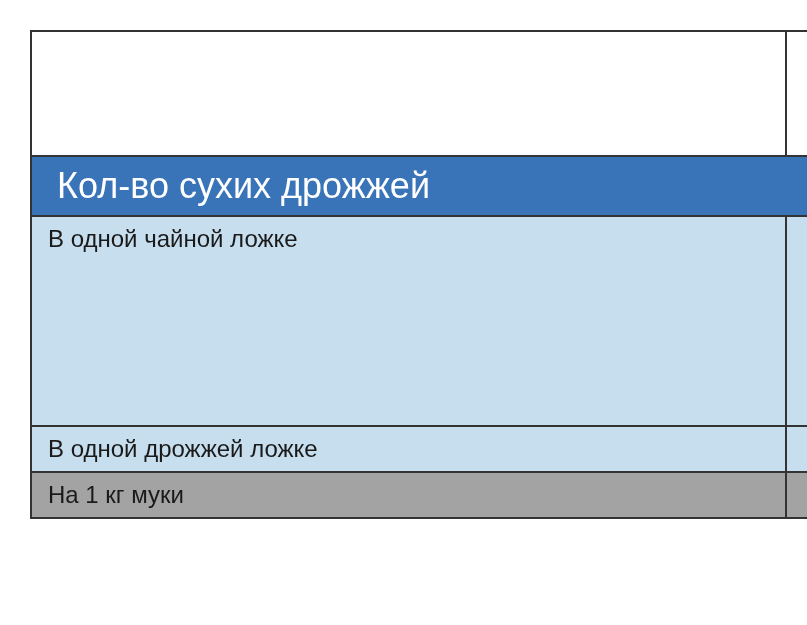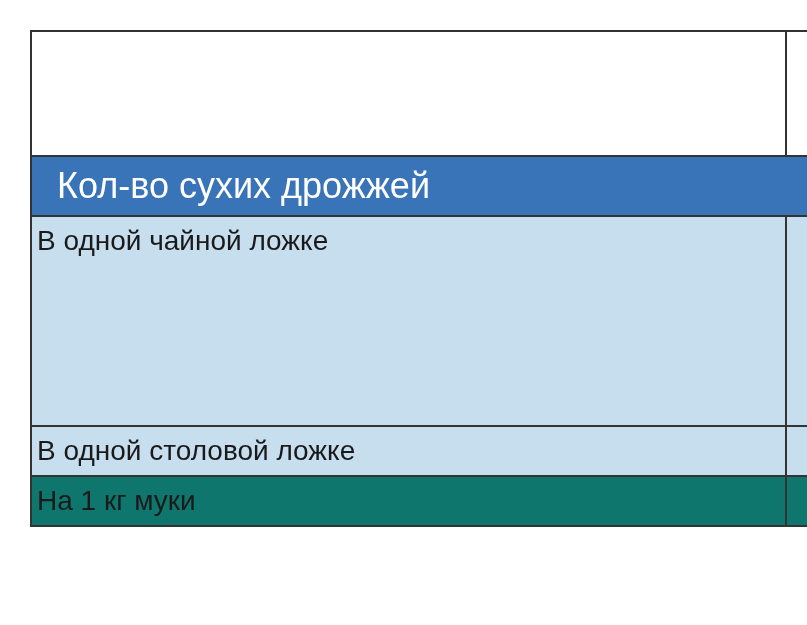--- a/index.html
+++ b/index.html
@@ -46,34 +46,34 @@
       color: #ffffff;
       font-size: 36px;
       font-weight: normal;
       padding: 8px 25px;
       border-bottom: 2px solid #333;
       border-right: none;
     }
     .data-row {
       background: #c7deee;
       color: #1a1a1a;
-      font-size: 28px;
+      font-size: 24px;
       font-weight: normal;
-      padding: 8px 5px;
+      padding: 8px 16px;
       border-bottom: 2px solid #333;
     }
     .data-row.tall {
       height: 210px;
       vertical-align: top;
     }
     .data-row.last-blue {
       border-bottom: 2px solid #333;
     }
     .data-row.white {
-      background: #0f766e;
+      background: #a3a3a3;
     }
     .cell-right-edge {
       position: relative;
     }
     .cell-right-edge::after {
       content: "";
       position: absolute;
       right: 0;
       top: 0;
       bottom: 0;
@@ -95,18 +95,18 @@
     <div class="split"></div>
     <div class="split-inner"></div>
   </div>
   <div class="header-row">
     <span class="cell-content">Кол-во сухих дрожжей</span>
   </div>
   <div class="data-row tall cell-right-edge">
     <span class="cell-content">В одной чайной ложке</span>
   </div>
   <div class="data-row last-blue cell-right-edge">
-    <span class="cell-content">В одной столовой ложке</span>
+    <span class="cell-content">В одной дрожжей ложке</span>
   </div>
   <div class="data-row white cell-right-edge" style="border-bottom:none;">
     <span class="cell-content">На 1 кг муки</span>
   </div>
 </div>
 
 </body></html>

